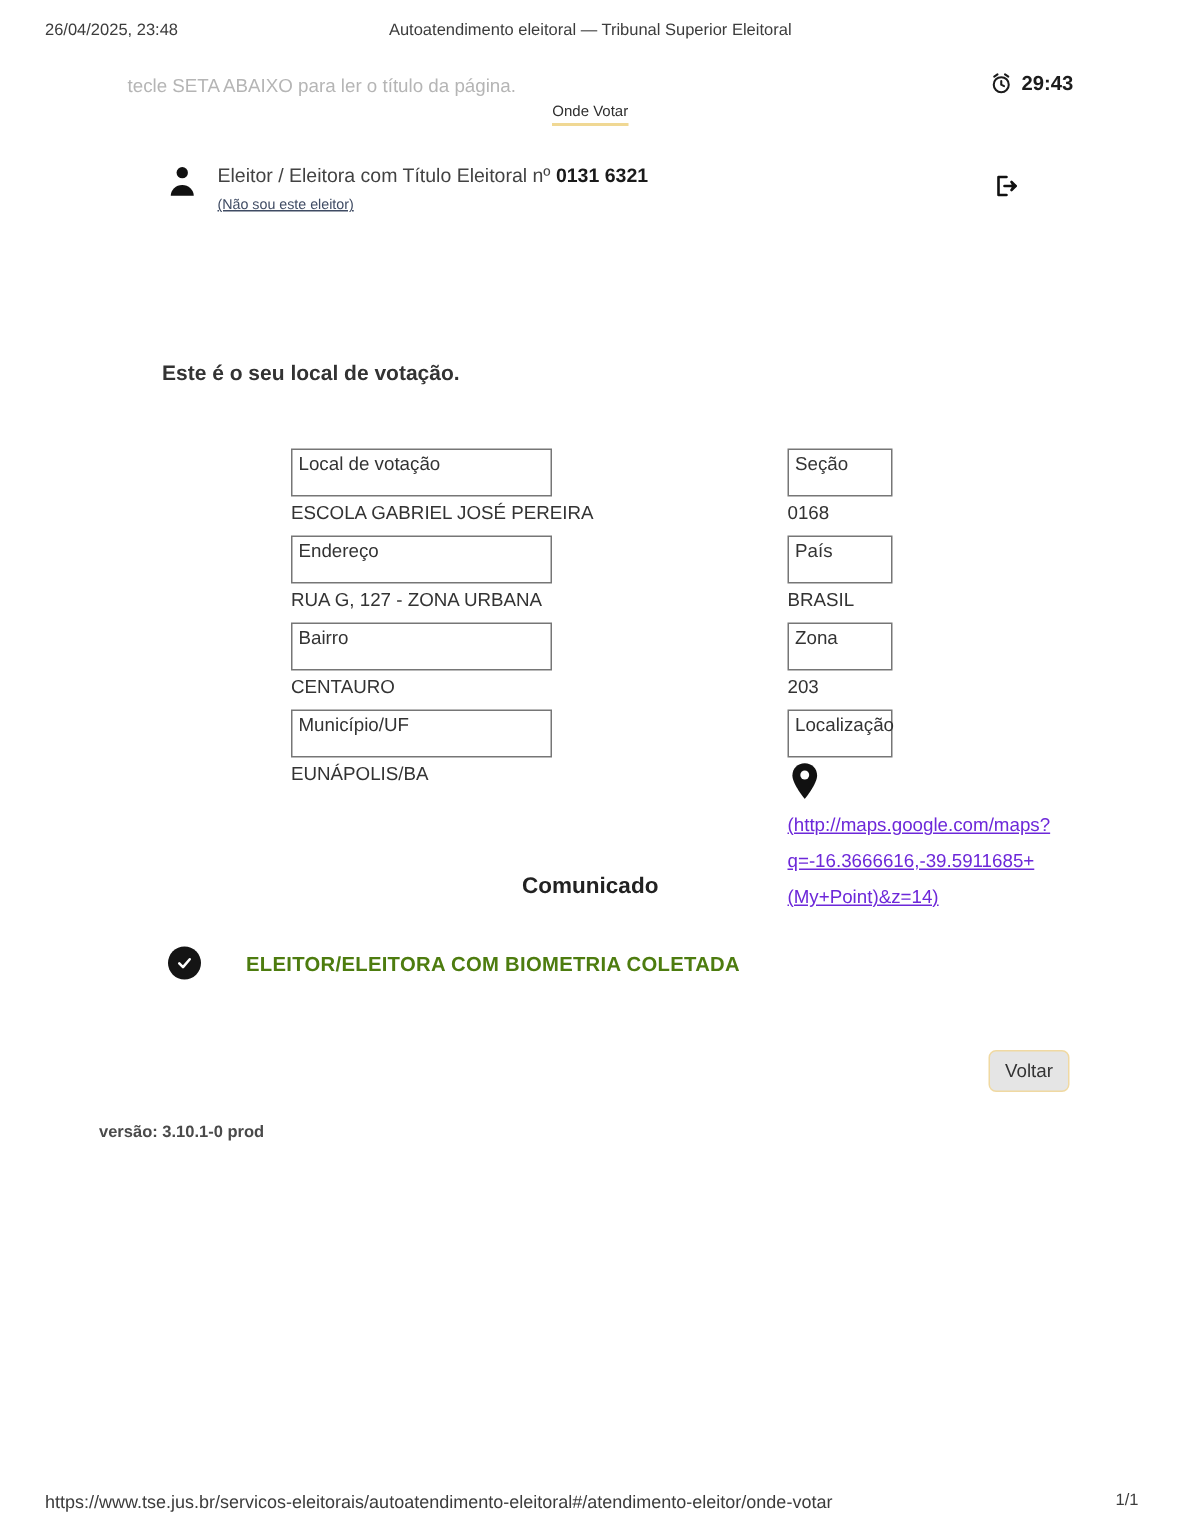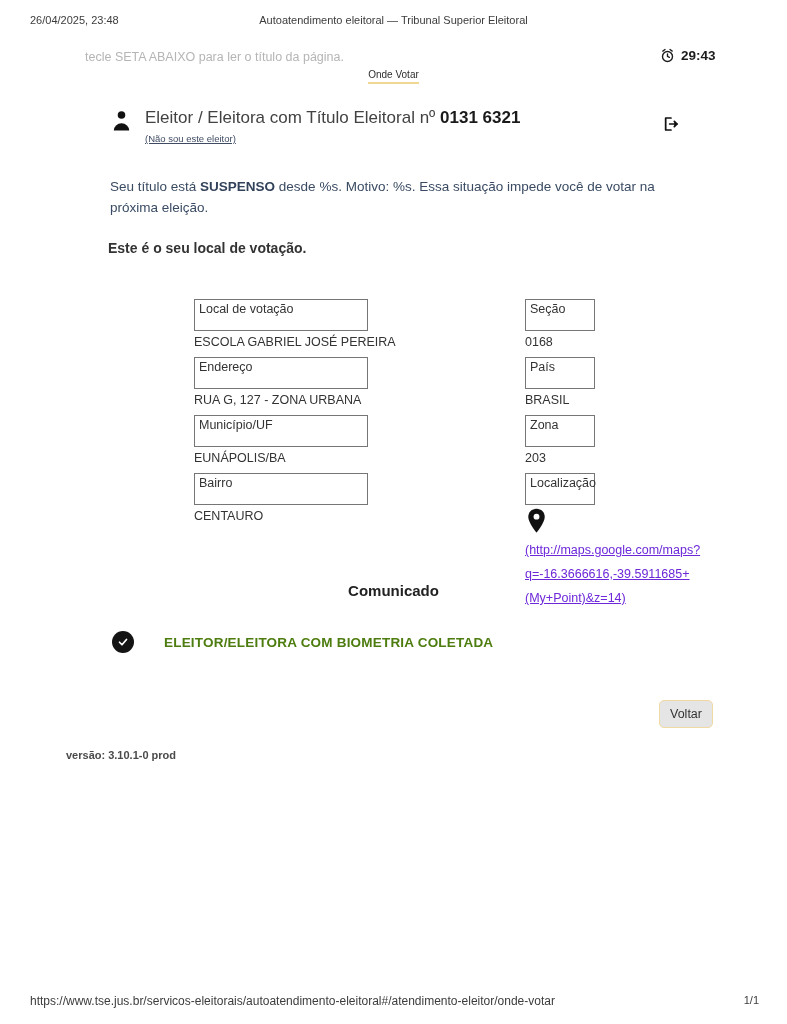--- a/index.html
+++ b/index.html
@@ -15,21 +15,21 @@
 
   
   .sr-hint   { position:absolute; left:85px; top:50px; font-size:12.5px; color:#b5b5b5; }
   .nav-link  { position:absolute; left:0; right:0; top:64px; text-align:center; }
   .nav-link span { display:inline-block; font-size:10px; color:#2e2e2e; border-bottom:2px solid #f0d894; padding-bottom:2px; cursor:pointer; }
   .timer     { position:absolute; left:660px; top:48px; display:flex; align-items:center; gap:6px; }
   .timer .t-label { font-size:13.5px; font-weight:bold; color:#1c1c1c; }
 
   
   .user-row  { position:absolute; left:112px; top:108px; display:flex; gap:14px; }
-  .user-texts .u-title { font-size:17px; color:#424242;text-align:right; }
+  .user-texts .u-title { font-size:13px; color:#424242;text-align:right; }
   .user-texts .u-title b { color:#1a1a1a; }
   .user-texts .u-link  { font-size:9.5px; color:#3f4b63; text-decoration:underline; cursor:pointer; display:inline-block; margin-top:3px; }
   .logout    { position:absolute; left:663px; top:116px; cursor:pointer; }
 
   
   .alert { position:absolute; left:110px; top:176px; width:556px; font-size:13.5px; line-height:21px; color:#3a4b63; }
   .alert b { color:#33425b; }
 
   
   .section-heading { position:absolute; left:108px; top:240px; font-size:14px; font-weight:bold; color:#333; }
@@ -101,40 +101,39 @@
   </div>
 
   <div class="logout">
     <svg width="16" height="16" viewBox="0 0 24 24" fill="none" stroke="#111" stroke-width="2.6" stroke-linecap="round" stroke-linejoin="round">
       <path d="M12 3 H4 V21 H12"></path>
       <path d="M10 12 H21"></path>
       <path d="M17 8 L21 12 L17 16" fill="#111"></path>
     </svg>
   </div>
 
-  <p class="alert"><span>Seu título está </span><b>SUSPENSO</b><span> desde %s. Motivo: %s. Essa situação impede você de votar na próxima eleição.</span></p>
 
   <h2 class="section-heading">Este é o seu local de votação.</h2>
 
   <div class="col col-left">
     <div class="field-group">
       <span class="field-label">Local de votação</span>
       <div class="field-value">ESCOLA GABRIEL JOSÉ PEREIRA</div>
     </div>
     <div class="field-group">
       <span class="field-label">Endereço</span>
       <div class="field-value">RUA G, 127 - ZONA URBANA</div>
     </div>
     <div class="field-group">
+      <span class="field-label">Bairro</span>
+      <div class="field-value">CENTAURO</div>
+    </div>
+    <div class="field-group">
       <span class="field-label">Município/UF</span>
       <div class="field-value">EUNÁPOLIS/BA</div>
-    </div>
-    <div class="field-group">
-      <span class="field-label">Bairro</span>
-      <div class="field-value">CENTAURO</div>
     </div>
   </div>
 
   <div class="col col-right">
     <div class="field-group">
       <span class="field-label">Seção</span>
       <div class="field-value">0168</div>
     </div>
     <div class="field-group">
       <span class="field-label">País</span>

